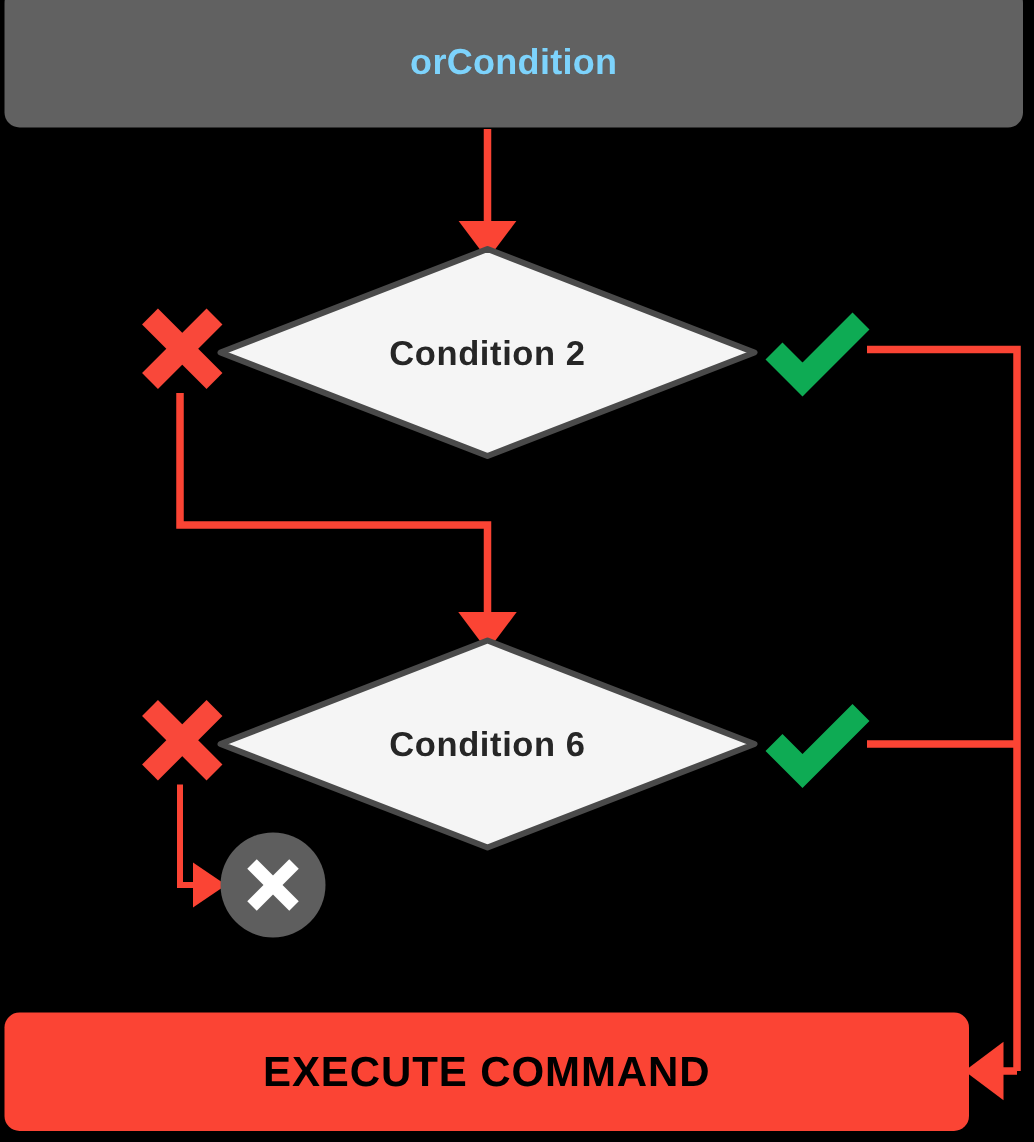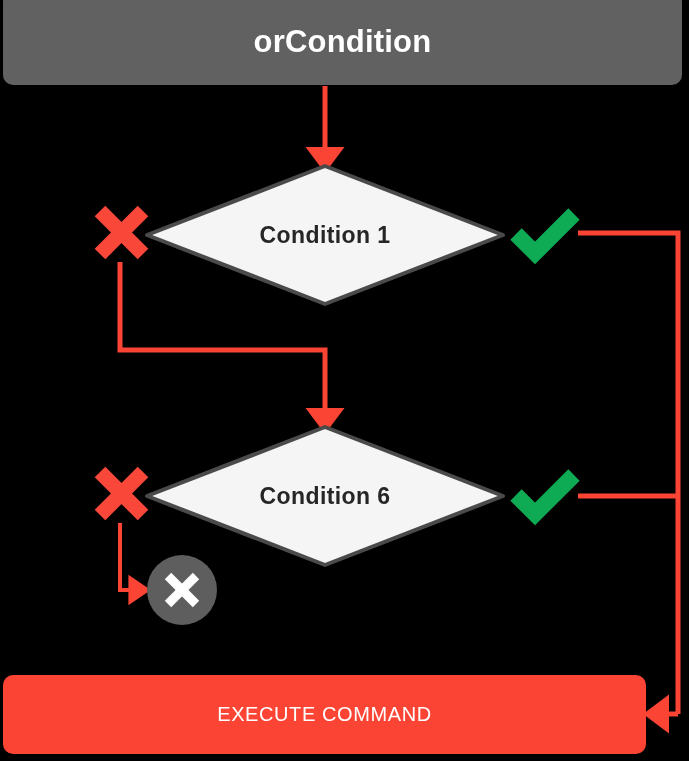--- a/index.html
+++ b/index.html
@@ -29,22 +29,22 @@
     top: -8px;
     width: 679px;
     height: 93px;
     background: #616161;
     border-radius: 10px;
     display: flex;
     align-items: center;
     justify-content: center;
   }
   .header-title {
-    color: #ffffff;
-    font-size: 31px;
+    color: #7dd3fc;
+    font-size: 24px;
     font-weight: bold;
     letter-spacing: 0.2px;
     padding-top: 6px;
   }
   
   .diamond-wrap {
     position: absolute;
     width: 356px;
     height: 140px;
   }
@@ -86,23 +86,23 @@
     top: 675px;
     width: 643px;
     height: 79px;
     background: #fb4434;
     border-radius: 10px;
     display: flex;
     align-items: center;
     justify-content: center;
   }
   .execute-label {
-    color: #ffffff;
-    font-size: 20px;
-    font-weight: normal;
+    color: #000000;
+    font-size: 28px;
+    font-weight: bold;
     letter-spacing: 0.6px;
   }
 </style>
 </head>
 <body>
 
 <div id="stage">
 
   <svg class="layer-svg" viewBox="0 0 689 761" xmlns="http://www.w3.org/2000/svg">
     <defs>
@@ -165,21 +165,21 @@
     <g>
       <path d="M516,495 L535,514 L574,475" stroke="#0eab54" stroke-width="16" fill="none" stroke-linecap="butt" stroke-linejoin="miter"></path>
     </g>
   </svg>
 
   <div class="header-bar">
     <span class="header-title">orCondition</span>
   </div>
 
   <div class="diamond-wrap" id="diamond-1">
-    <div class="diamond-label">Condition 1</div>
+    <div class="diamond-label">Condition 2</div>
   </div>
 
   <div class="diamond-wrap" id="diamond-2">
     <div class="diamond-label">Condition 6</div>
   </div>
 
   <div class="stop-node">
     <svg class="glyph" viewBox="0 0 70 70" xmlns="http://www.w3.org/2000/svg">
       <line x1="21" y1="21" x2="49" y2="49" stroke="#ffffff" stroke-width="9" stroke-linecap="butt"></line>
       <line x1="49" y1="21" x2="21" y2="49" stroke="#ffffff" stroke-width="9" stroke-linecap="butt"></line>

